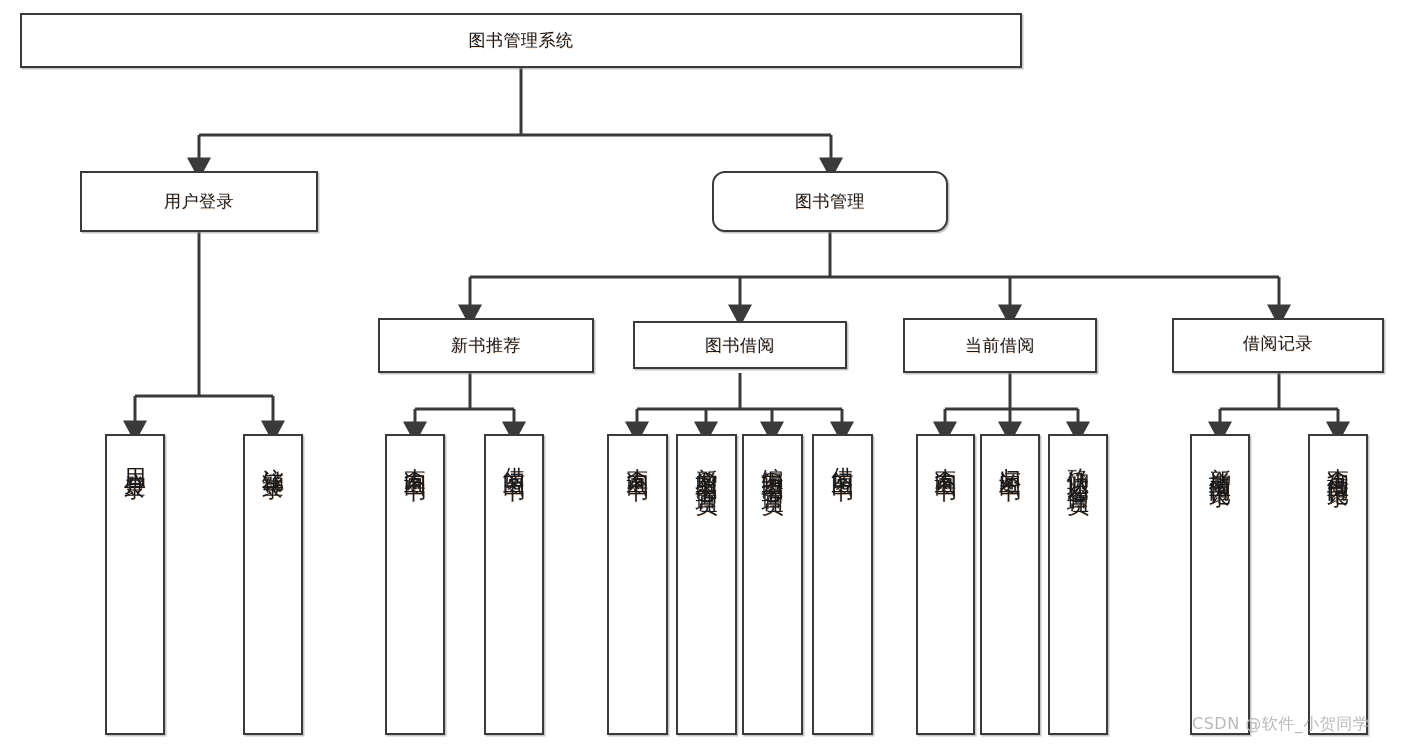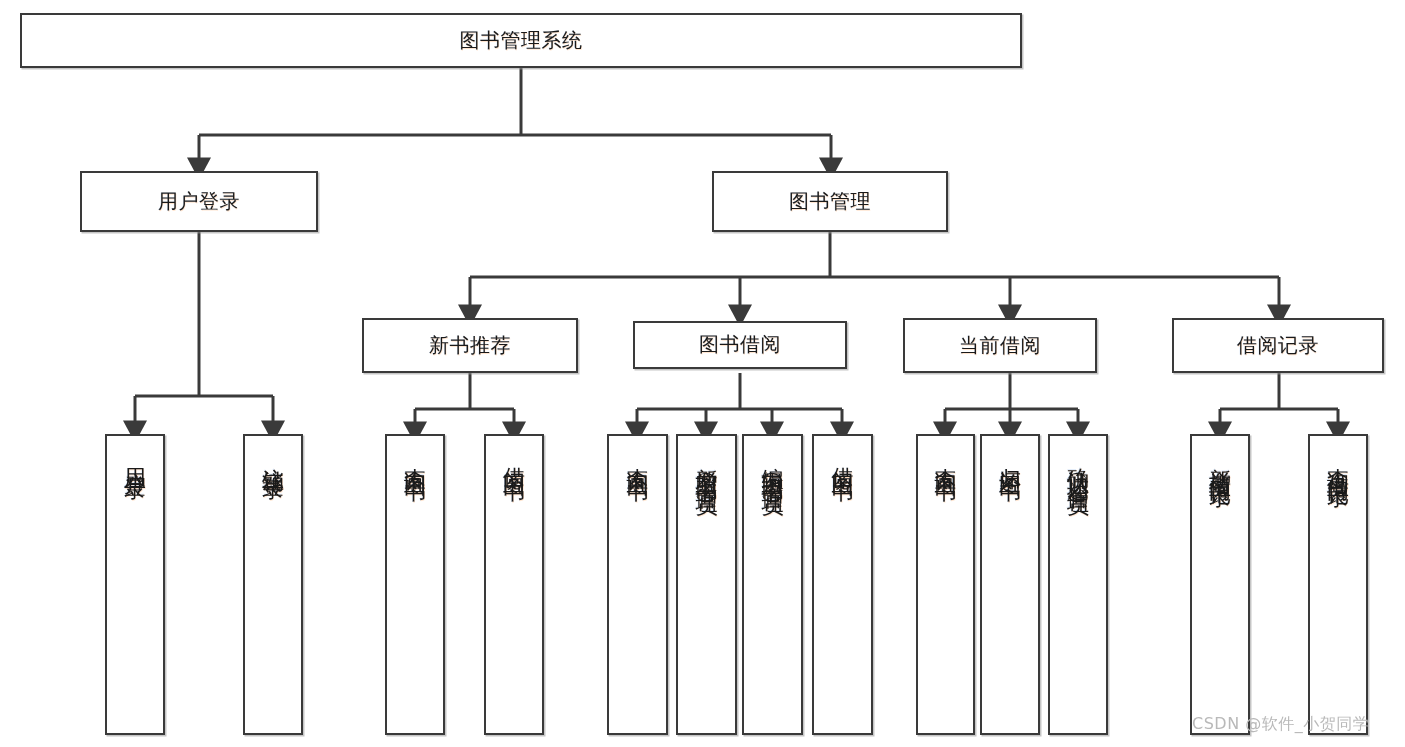--- a/index.html
+++ b/index.html
@@ -29,21 +29,21 @@
     box-sizing: border-box;
     background: #ffffff;
     border: 2.5px solid #3a3a3a;
     display: flex;
     align-items: center;
     justify-content: center;
     box-shadow: 1.5px 1.5px 0 rgba(150,150,150,0.55);
   }
   .node .lbl {
     color: #1a1a1a;
-    font-size: 20px;
+    font-size: 17px;
     line-height: 1.18;
     letter-spacing: 0.5px;
     white-space: nowrap;
     text-shadow: 0.5px 0.5px 0 rgba(255,170,100,0.30), -0.5px -0.5px 0 rgba(140,180,230,0.30);
   }
   .node.vertical {
     align-items: flex-start;
     padding-top: 14px;
   }
   .node.vertical .lbl {
@@ -117,34 +117,34 @@
     </g>
   </svg>
 
   <div class="node" style="left:20px; top:13px; width:1002px; height:55px;">
     <span class="lbl">图书管理系统</span>
   </div>
 
   <div class="node" style="left:80px; top:171px; width:238px; height:61px;">
     <span class="lbl">用户登录</span>
   </div>
-  <div class="node" style="left:712px; top:171px; width:236px; height:61px;">
+  <div class="node" style="left:712px; top:171px; width:236px; height:61px;border-radius:13px;">
     <span class="lbl">图书管理</span>
   </div>
 
-  <div class="node" style="left:362px; top:318px; width:216px; height:55px;align-items:center;">
+  <div class="node" style="left:378px; top:318px; width:216px; height:55px;align-items:center;">
     <span class="lbl">新书推荐</span>
   </div>
   <div class="node" style="left:633px; top:321px; width:214px; height:48px;">
     <span class="lbl">图书借阅</span>
   </div>
   <div class="node" style="left:903px; top:318px; width:194px; height:55px;">
     <span class="lbl">当前借阅</span>
   </div>
-  <div class="node" style="left:1172px; top:318px; width:212px; height:55px;">
+  <div class="node" style="left:1172px; top:318px; width:212px; height:55px;font-family:Liberation Mono, monospace;">
     <span class="lbl">借阅记录</span>
   </div>
 
   <div class="node vertical" style="left:105px; top:434px; width:60px; height:301px;">
     <span class="lbl">用户登录</span>
   </div>
   <div class="node vertical" style="left:243px; top:434px; width:60px; height:301px;">
     <span class="lbl">注销登录</span>
   </div>
   <div class="node vertical" style="left:385px; top:434px; width:60px; height:301px;">

